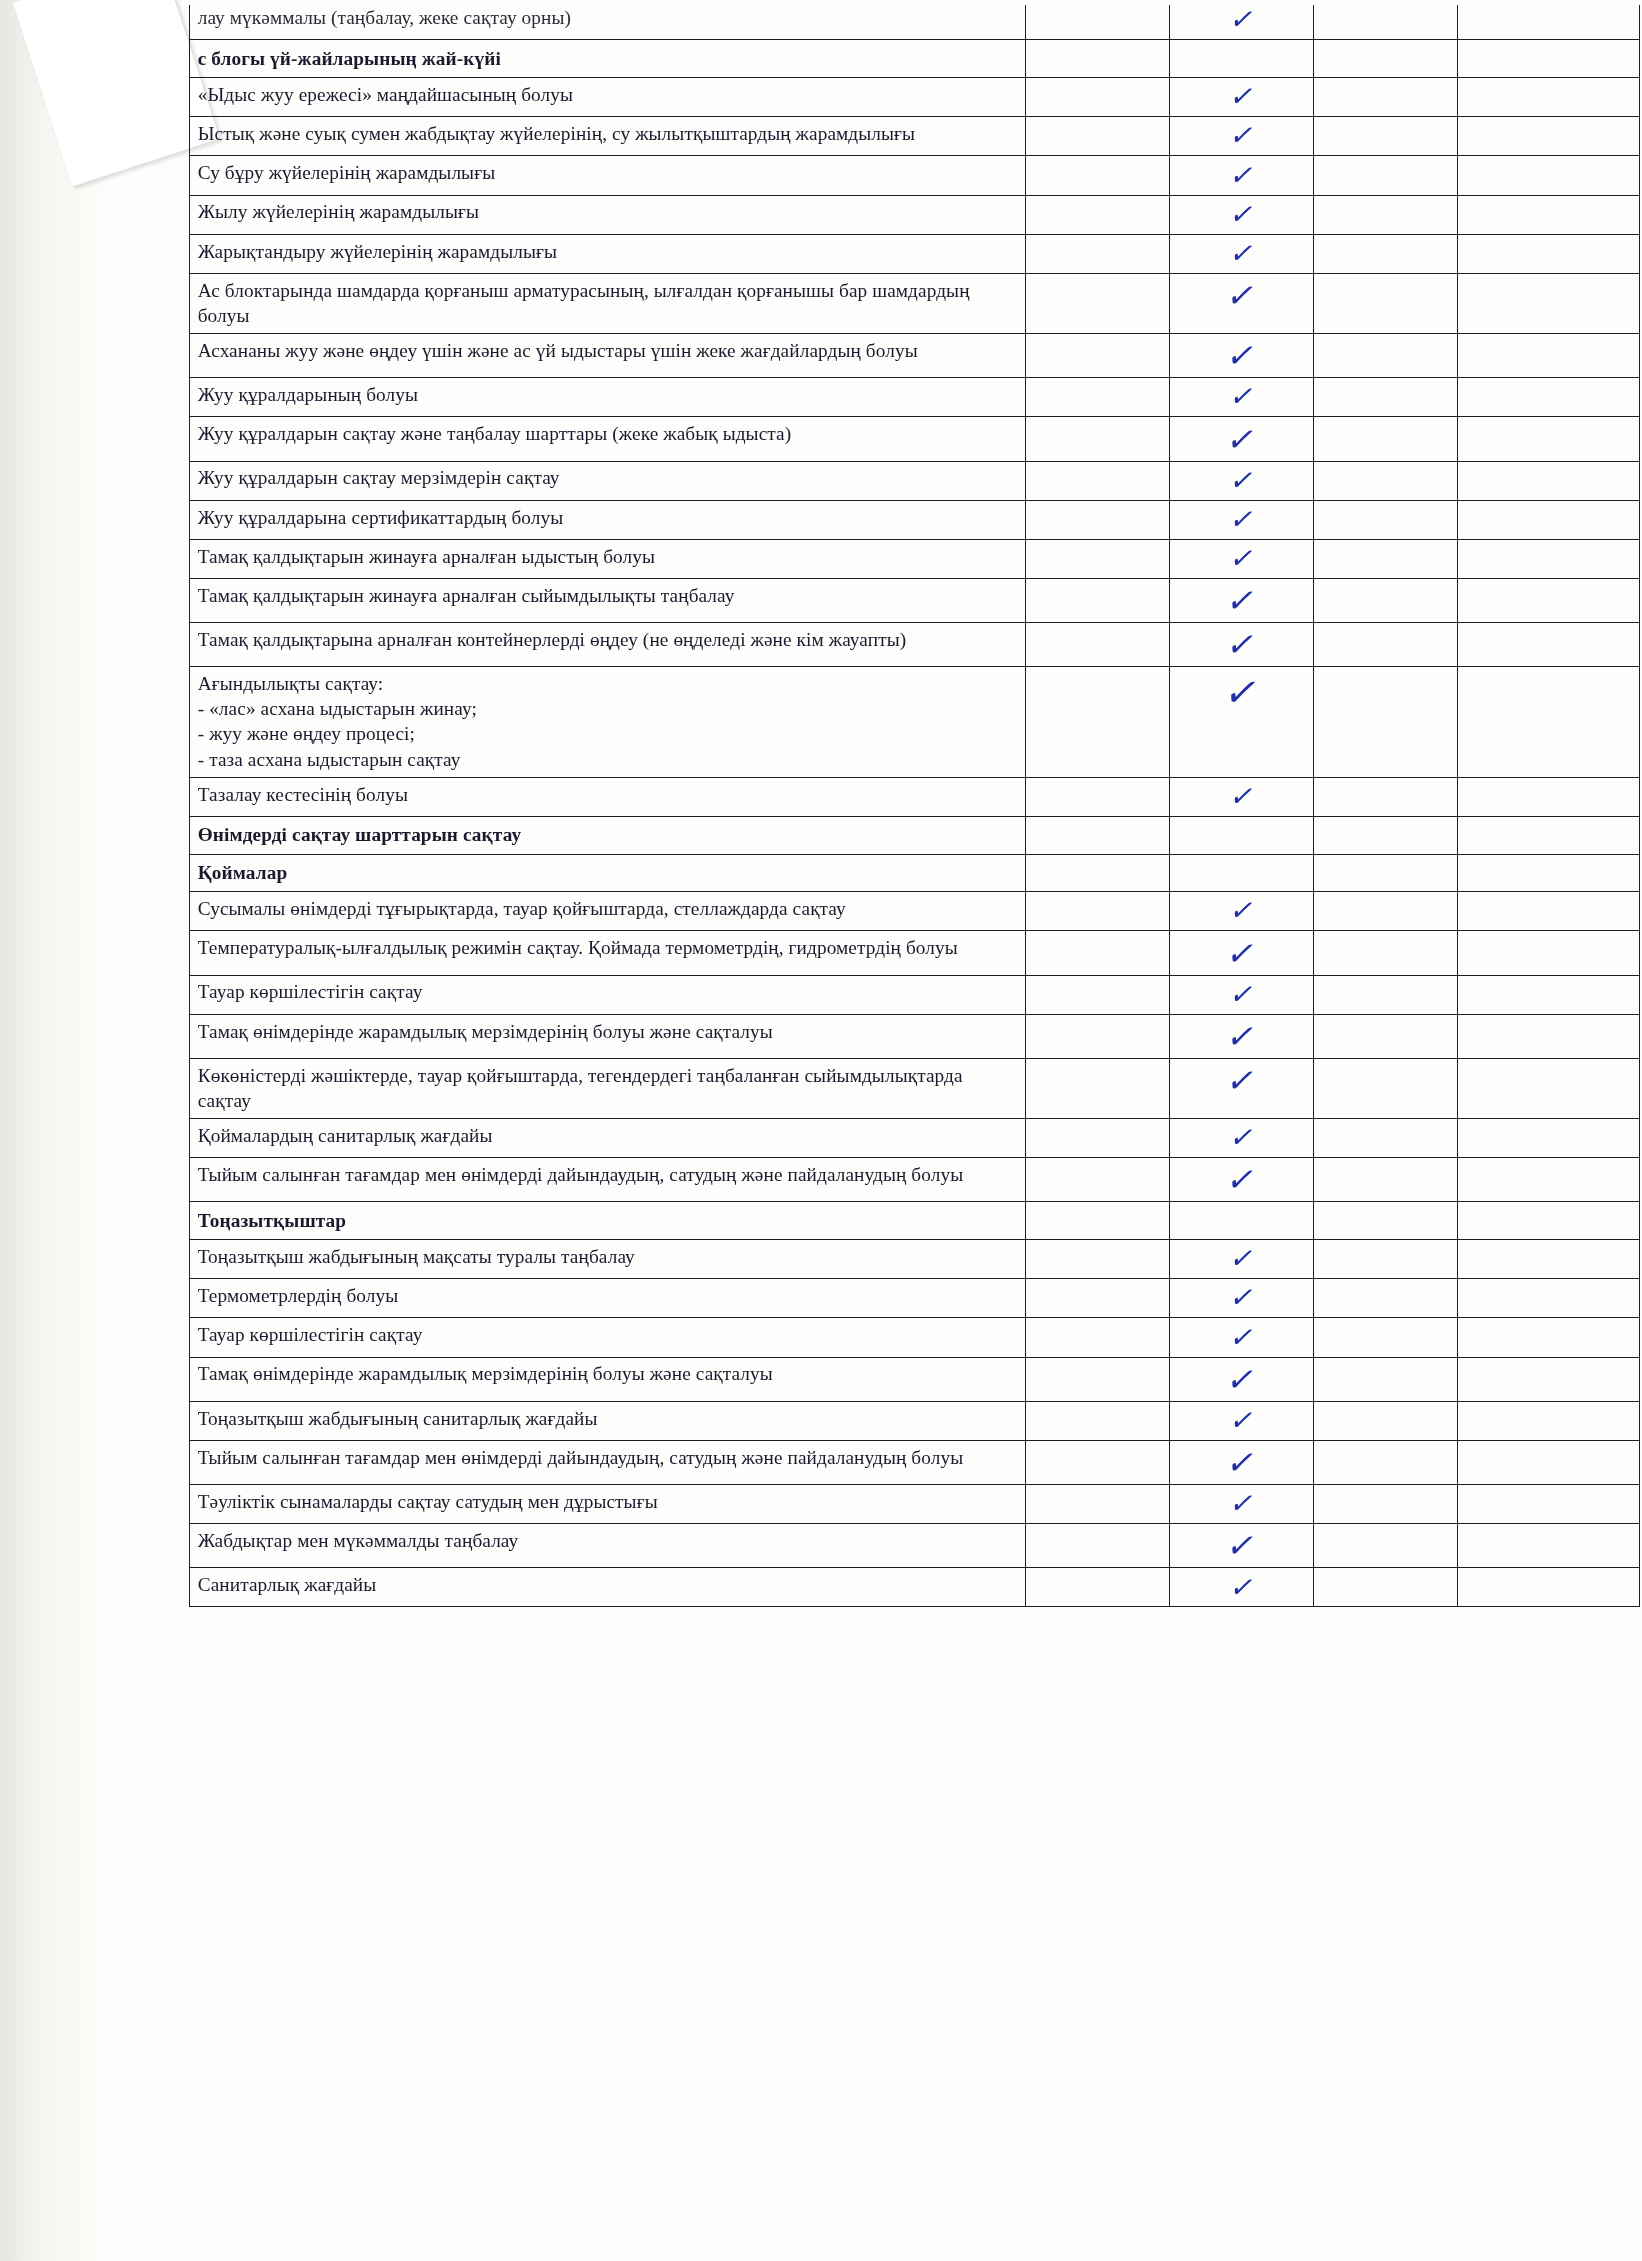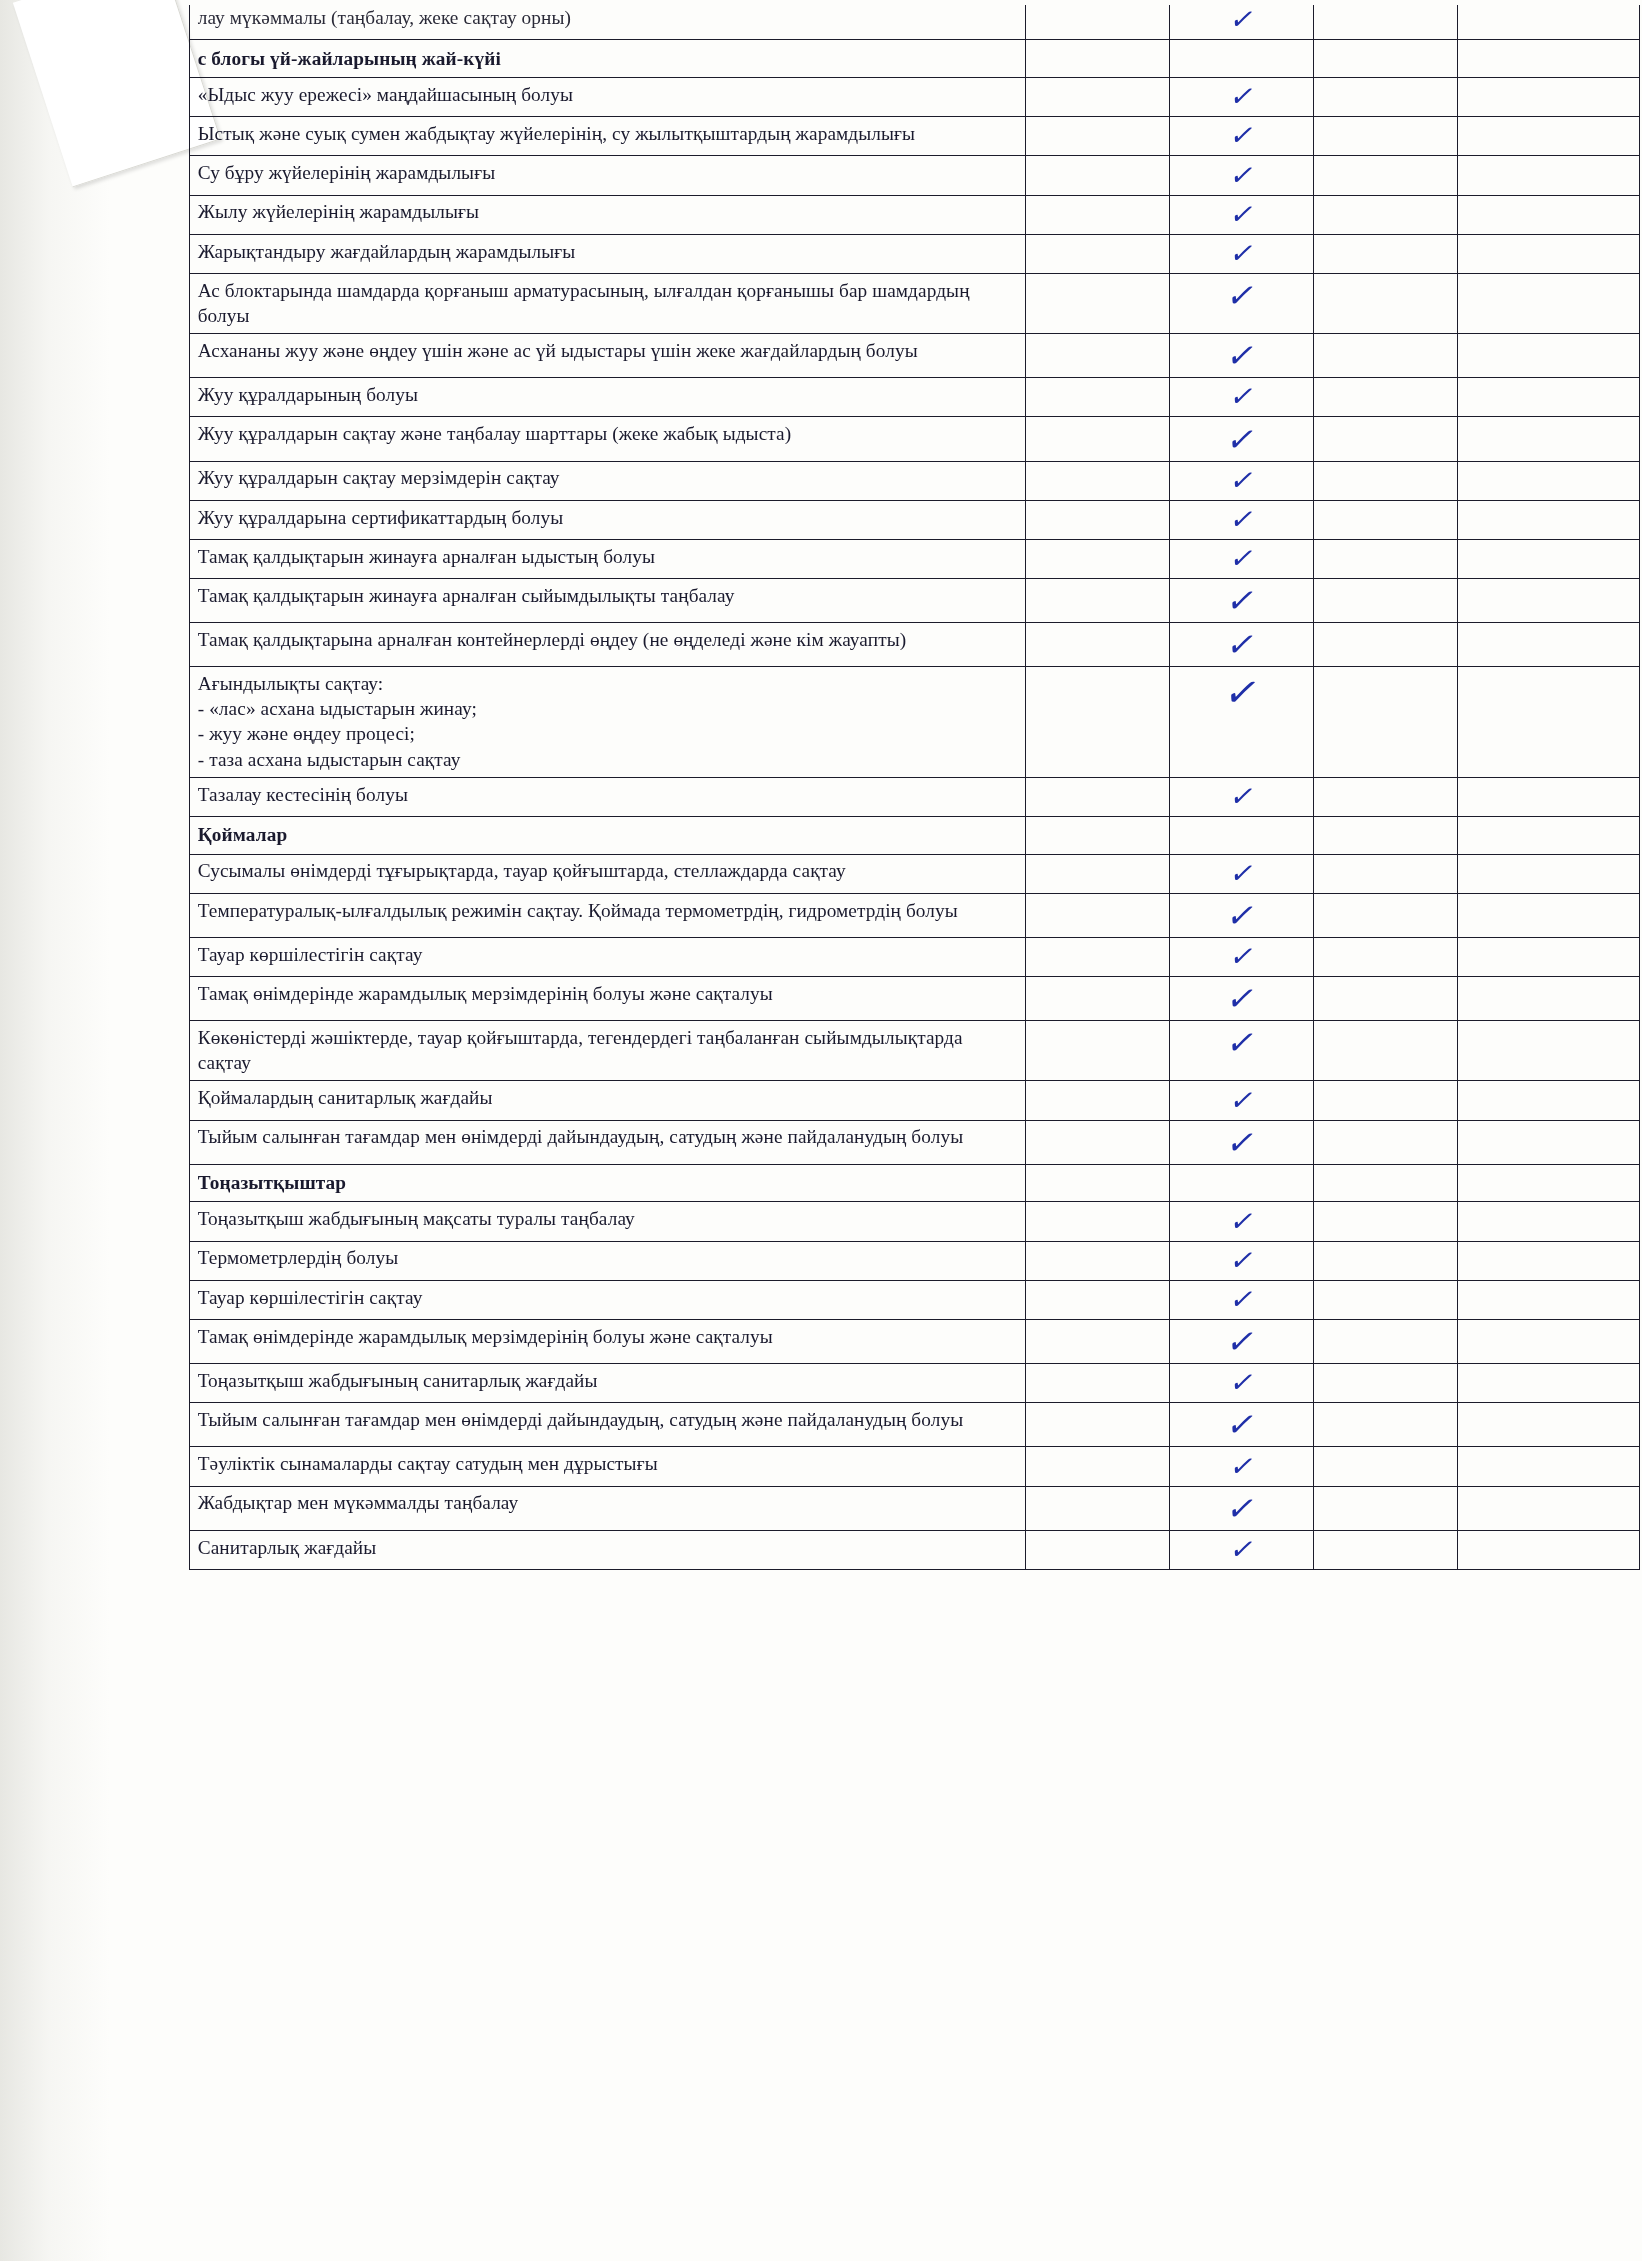--- a/index.html
+++ b/index.html
@@ -153,21 +153,21 @@
           <td class="c-blank3"></td>
         </tr>
         <tr>
           <td class="c-label multi">Жылу жүйелерінің жарамдылығы</td>
           <td class="c-blank1"></td>
           <td class="c-mark"><span class="tick small">✓</span></td>
           <td class="c-blank2"></td>
           <td class="c-blank3"></td>
         </tr>
         <tr>
-          <td class="c-label multi">Жарықтандыру жағдайлардың жарамдылығы</td>
+          <td class="c-label multi">Жарықтандыру жүйелерінің жарамдылығы</td>
           <td class="c-blank1"></td>
           <td class="c-mark"><span class="tick small">✓</span></td>
           <td class="c-blank2"></td>
           <td class="c-blank3"></td>
         </tr>
         <tr>
           <td class="c-label multi">Ас блоктарында шамдарда қорғаныш арматурасының, ылғалдан қорғанышы бар шамдардың болуы</td>
           <td class="c-blank1"></td>
           <td class="c-mark"><span class="tick">✓</span></td>
           <td class="c-blank2"></td>
@@ -240,20 +240,27 @@
           <td class="c-blank3"></td>
         </tr>
         <tr>
           <td class="c-label multi">Тазалау кестесінің болуы</td>
           <td class="c-blank1"></td>
           <td class="c-mark"><span class="tick small">✓</span></td>
           <td class="c-blank2"></td>
           <td class="c-blank3"></td>
         </tr>
         <tr class="section">
+          <td class="c-label multi">Өнімдерді сақтау шарттарын сақтау</td>
+          <td class="c-blank1"></td>
+          <td class="c-mark"></td>
+          <td class="c-blank2"></td>
+          <td class="c-blank3"></td>
+        </tr>
+        <tr class="section">
           <td class="c-label multi">Қоймалар</td>
           <td class="c-blank1"></td>
           <td class="c-mark"></td>
           <td class="c-blank2"></td>
           <td class="c-blank3"></td>
         </tr>
         <tr>
           <td class="c-label multi">Сусымалы өнімдерді тұғырықтарда, тауар қойғыштарда, стеллаждарда сақтау</td>
           <td class="c-blank1"></td>
           <td class="c-mark"><span class="tick small">✓</span></td>

